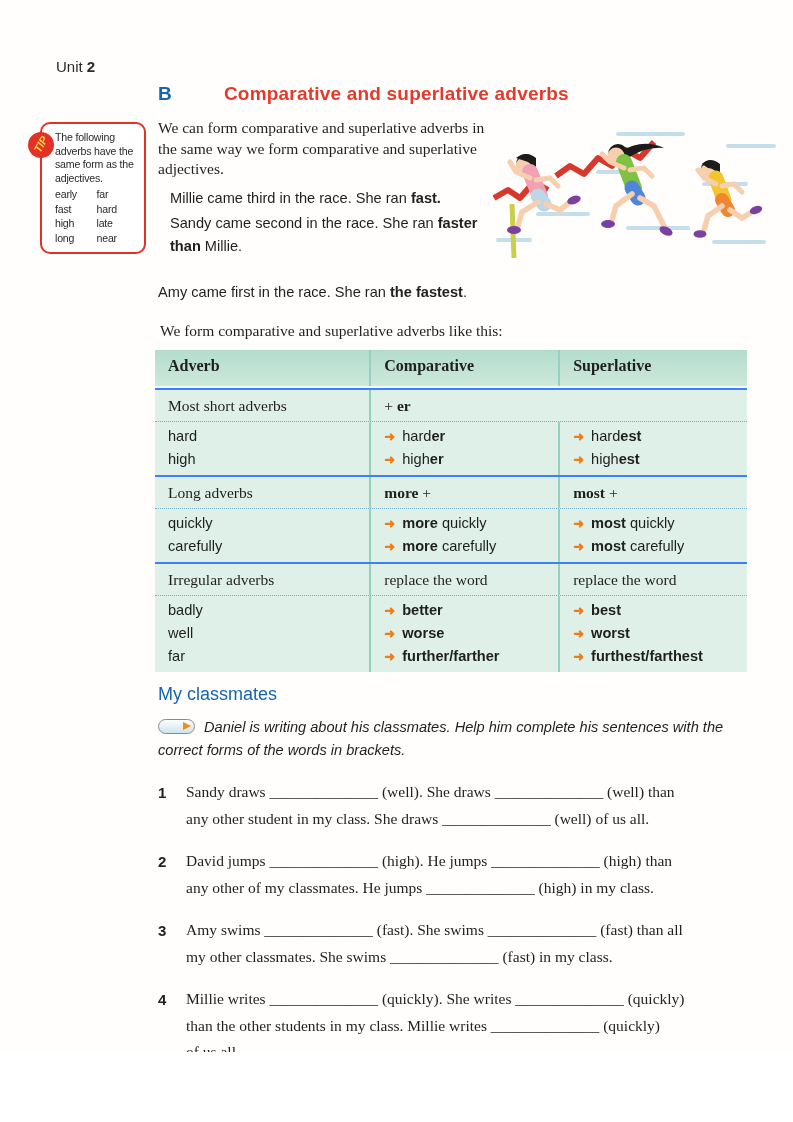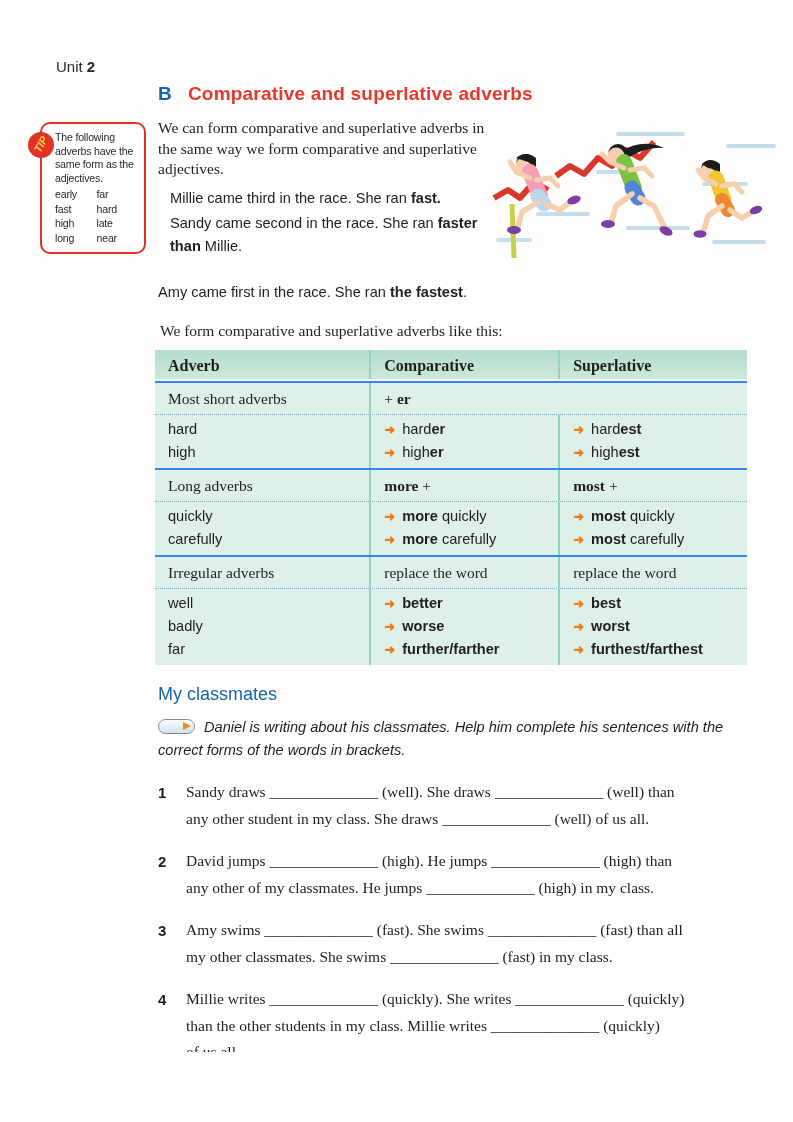--- a/index.html
+++ b/index.html
@@ -12,21 +12,21 @@
   }
   .b { font-weight: bold; }
 
   
   .unit { position:absolute; left:56px; top:58px; font-family:"Liberation Sans",sans-serif; font-size:15px; color:#2a2a2a; }
   .unit .num { font-weight:bold; }
 
   
   .section-heading { position:absolute; left:158px; top:83px; font-family:"Liberation Sans",sans-serif; font-weight:bold; font-size:19px; letter-spacing:.2px; }
   .section-heading .letter { color:#1566ad; margin-right:16px; }
-  .section-heading .title  { color:#e5392b; }
+  .section-heading .title  { color:#e5392b;margin-left:36px; }
 
   
   .tipbox {
     position:absolute; left:40px; top:122px; width:106px; min-height:122px;
     border:2px solid #e23126; border-radius:10px; background:#fff;
     padding:7px 6px 7px 13px;
     font-family:"Liberation Sans",sans-serif; font-size:10.6px; line-height:13.5px;
     color:#2a2a2a; letter-spacing:-0.2px;
   }
   .tipbox p { margin:0 0 3px 0; }
@@ -52,21 +52,21 @@
   .race-illustration { position:absolute; left:478px; top:112px; width:300px; height:152px; }
 
   
   .like-this { position:absolute; left:160px; top:322px; font-size:15.5px; }
   .adverb-table { position:absolute; left:155px; top:350px; width:592px; background:#def0e8; }
   .trow { display:grid; grid-template-columns:36.2% 31.9% 31.9%; }
   .trow.header {
     background:linear-gradient(#b3dccc,#cde9dc);
     font-weight:bold; font-size:16px; border-bottom:2px solid #f4fbf8;
   }
-  .trow.header .cell { padding-top:7px; padding-bottom:4px; }
+  .trow.header .cell { padding-top:7px; padding-bottom:11px; }
   .trow.rule { font-size:15.5px; }
   .trow.rule .cell { padding-top:5px; padding-bottom:5px; line-height:21px; }
   .trow.examples { font-family:"Liberation Sans",sans-serif; font-size:14.6px; }
   .trow.examples .cell { padding-top:3px; padding-bottom:4px; line-height:23px; }
   .trow.rule { border-top:2px solid #3b82f6; }
   .trow.rule:first-of-type { border-top:none; }
   .trow.examples { border-top:1px dotted #74aecb; }
   .cell { padding-left:13px; padding-right:6px; }
   .cell + .cell { border-left:2px solid #93d2c0; }
   .arrow { color:#f07c16; font-weight:bold; margin-right:7px; font-size:13px; }
@@ -258,22 +258,22 @@
         </div>
         <div class="cell">
           <div class="line"><span>replace the word</span></div>
         </div>
         <div class="cell">
           <div class="line"><span>replace the word</span></div>
         </div>
       </div>
       <div class="trow examples">
         <div class="cell">
+          <div class="line"><span>badly</span></div>
           <div class="line"><span>well</span></div>
-          <div class="line"><span>badly</span></div>
           <div class="line"><span>far</span></div>
         </div>
         <div class="cell">
           <div class="line"><span class="arrow">➜</span><span class="b">better</span></div>
           <div class="line"><span class="arrow">➜</span><span class="b">worse</span></div>
           <div class="line"><span class="arrow">➜</span><span class="b">further/farther</span></div>
         </div>
         <div class="cell">
           <div class="line"><span class="arrow">➜</span><span class="b">best</span></div>
           <div class="line"><span class="arrow">➜</span><span class="b">worst</span></div>

